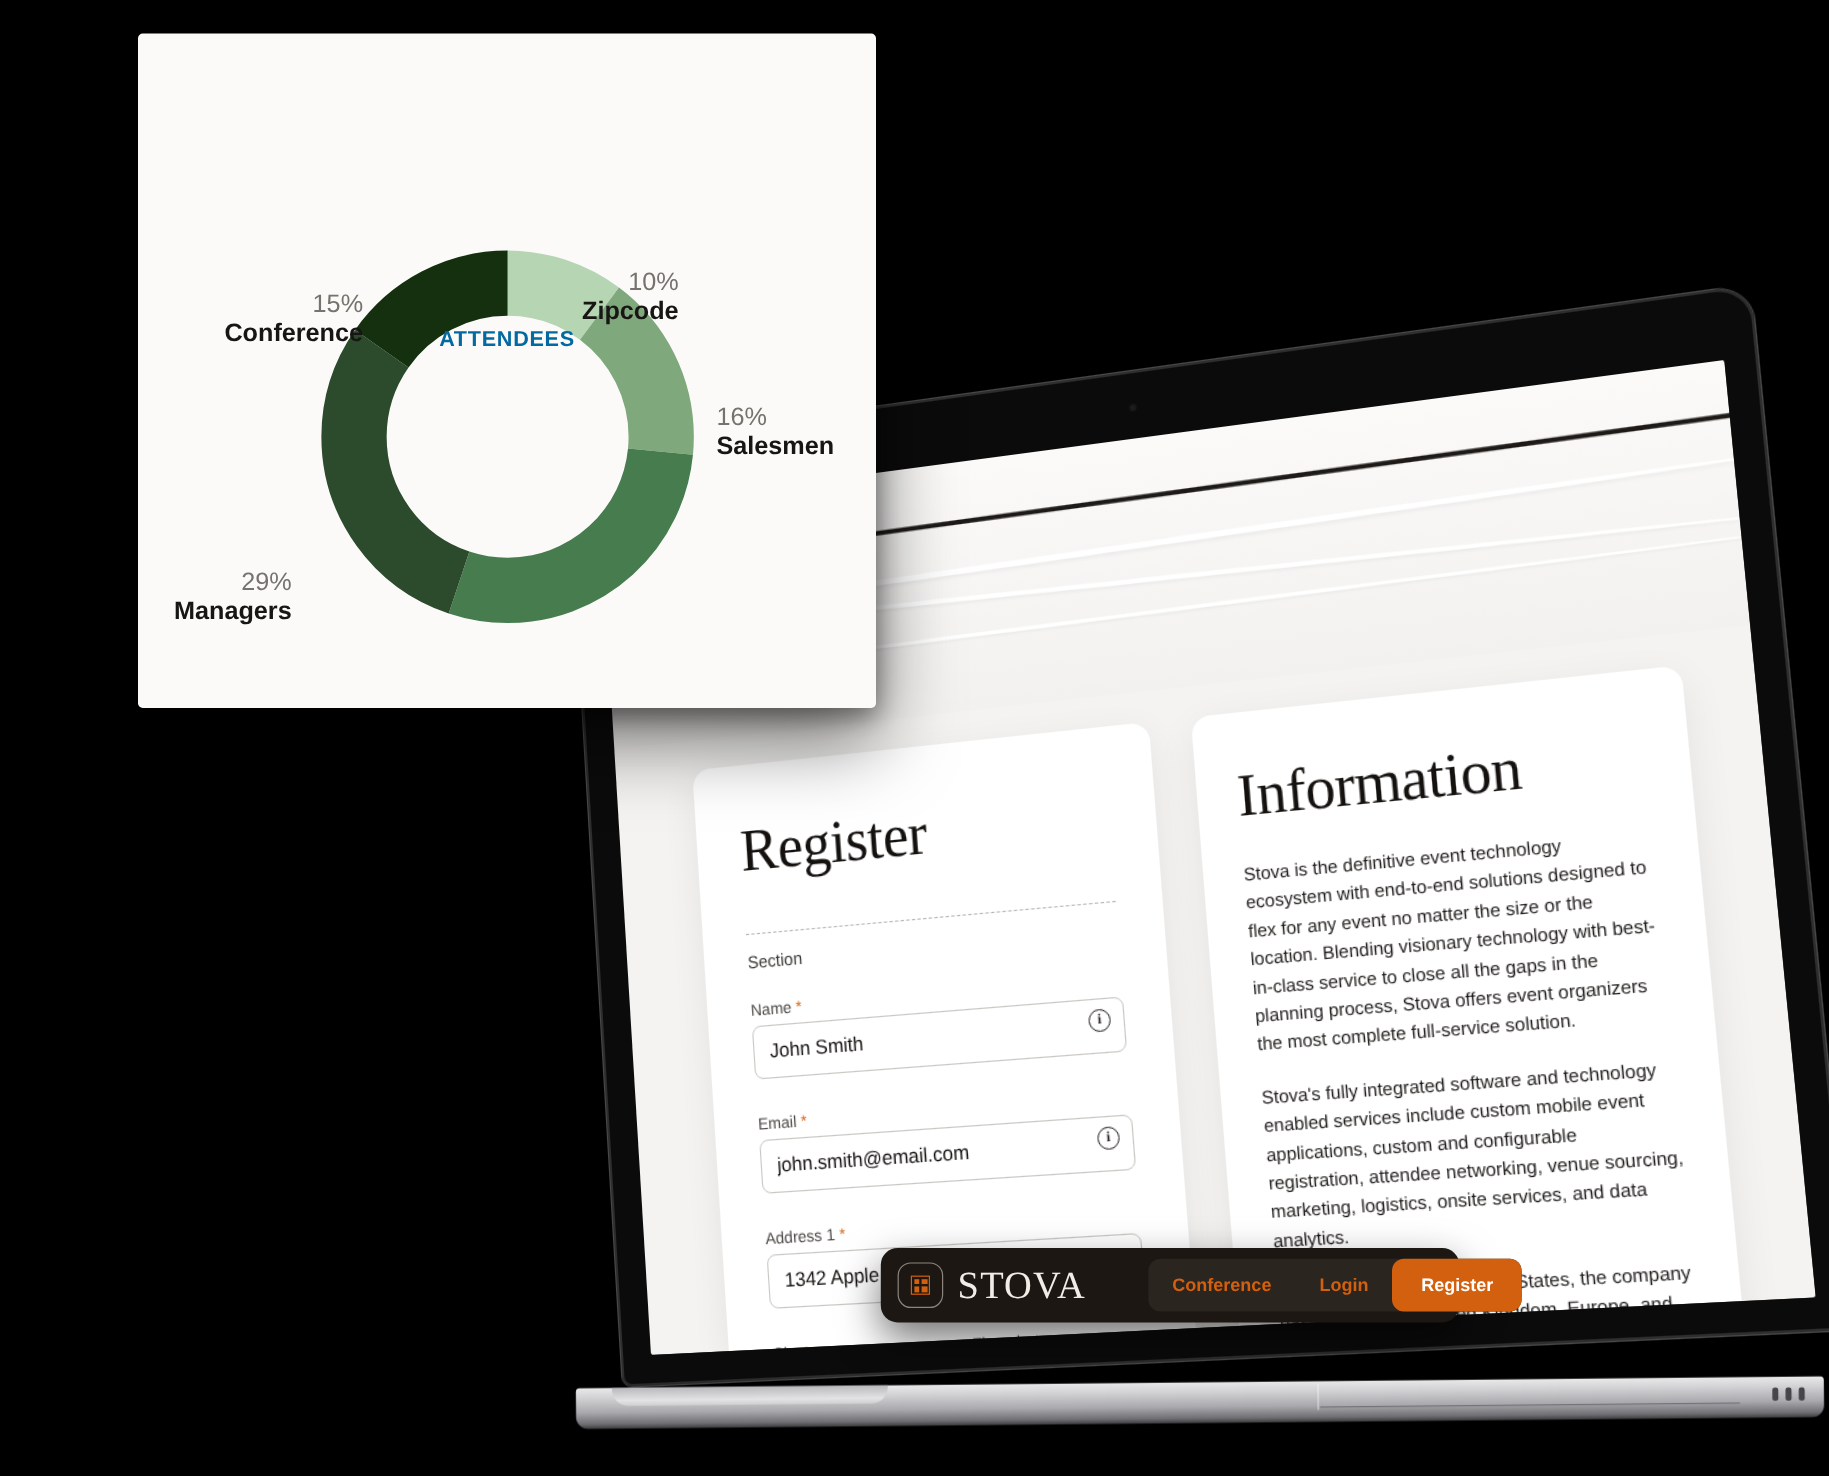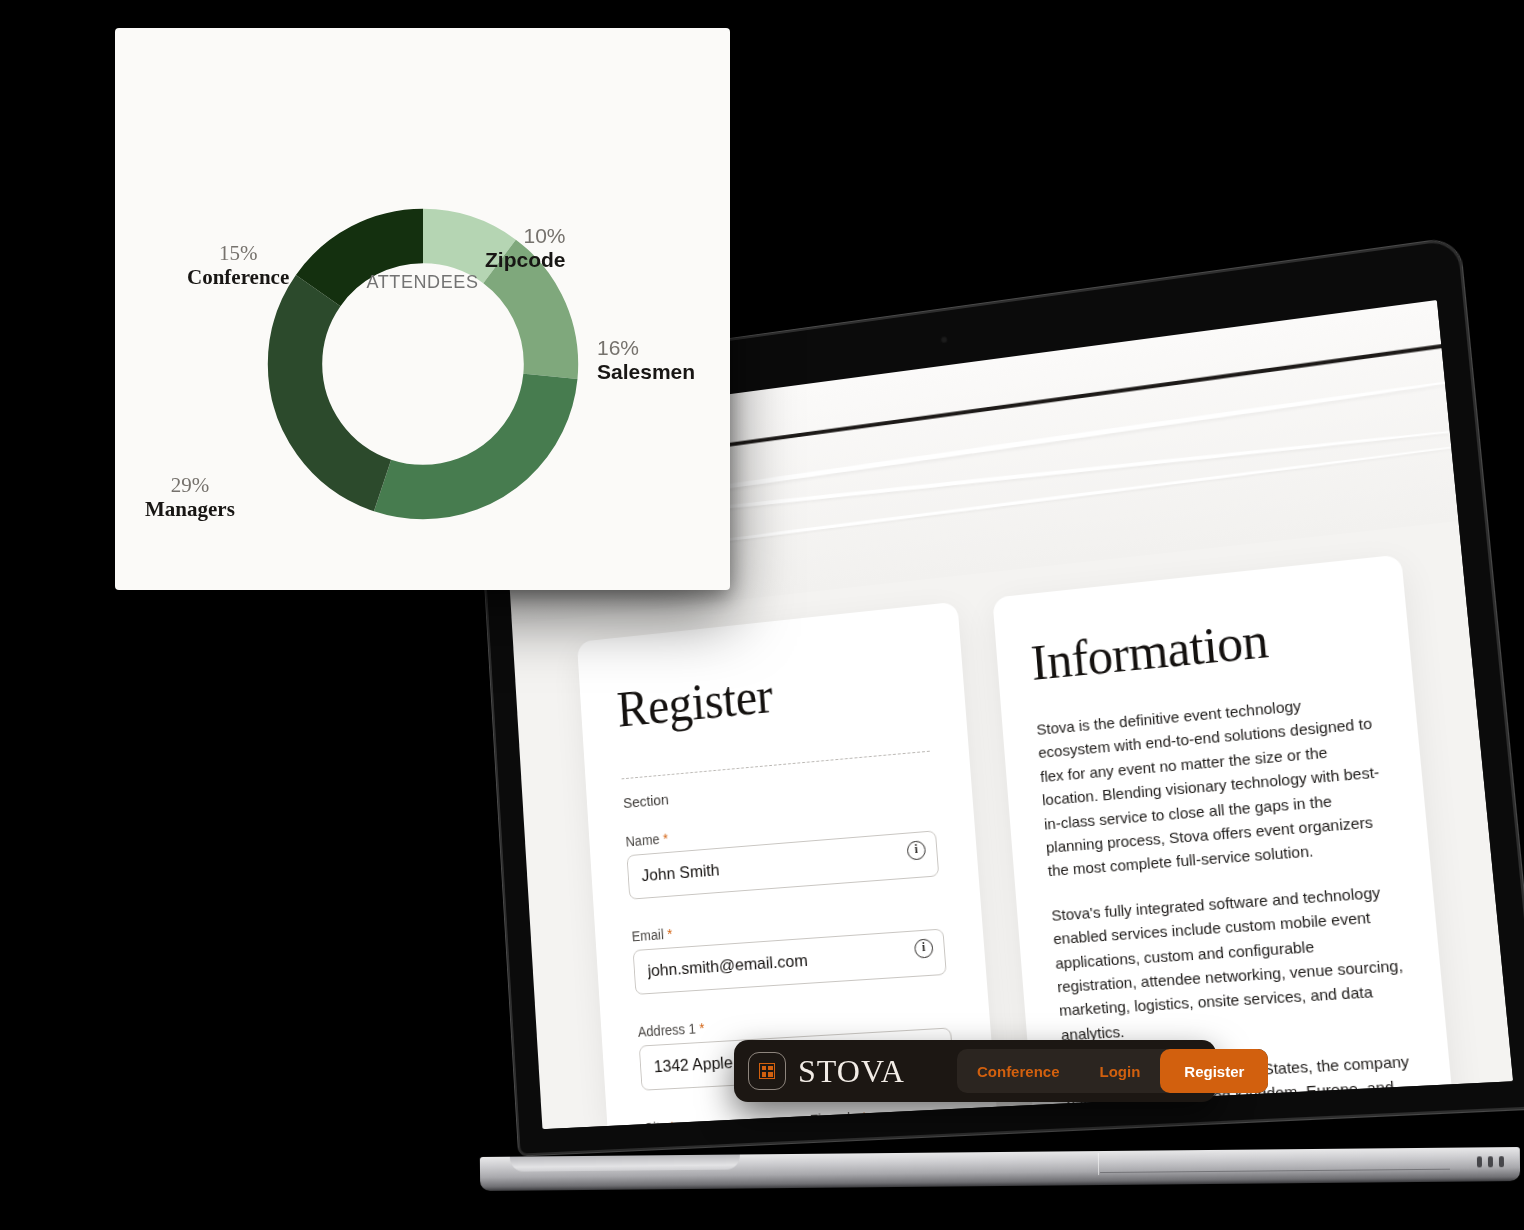--- a/index.html
+++ b/index.html
@@ -369,40 +369,41 @@
     transform: translateX(-50%);
     width: 320px;
     height: 320px;
   }
   #donut-center-label {
     position: absolute;
     left: 0; right: 0;
     top: 148px;
     text-align: center;
     font-size: 18px;
-    color: #737373;
+    color: #0369a1;
     letter-spacing: 0.6px;
+    font-weight: bold;
   }
   .donut-label {
     position: absolute;
     line-height: 1.12;
   }
   .donut-label .pct {
     display: block;
     font-size: 21px;
     color: #76726d;
   }
   .donut-label .name {
     display: block;
     font-size: 21px;
     font-weight: bold;
     color: #181614;
   }
   .donut-label.right { text-align: left; }
-  .donut-label.left  { text-align: center; font-family: Liberation Serif, serif; }
+  .donut-label.left  { text-align: right; }
 
   #lbl-students     { left: 370px; top: 100px; text-align: right; }
   #lbl-salesmen     { left: 482px; top: 212px; }
   #lbl-managers     { left: 30px;  top: 350px; }
   #lbl-businessmen  { left: 72px;  top: 118px; }
 </style>
 </head>
 <body>
 
 <div id="stage">

